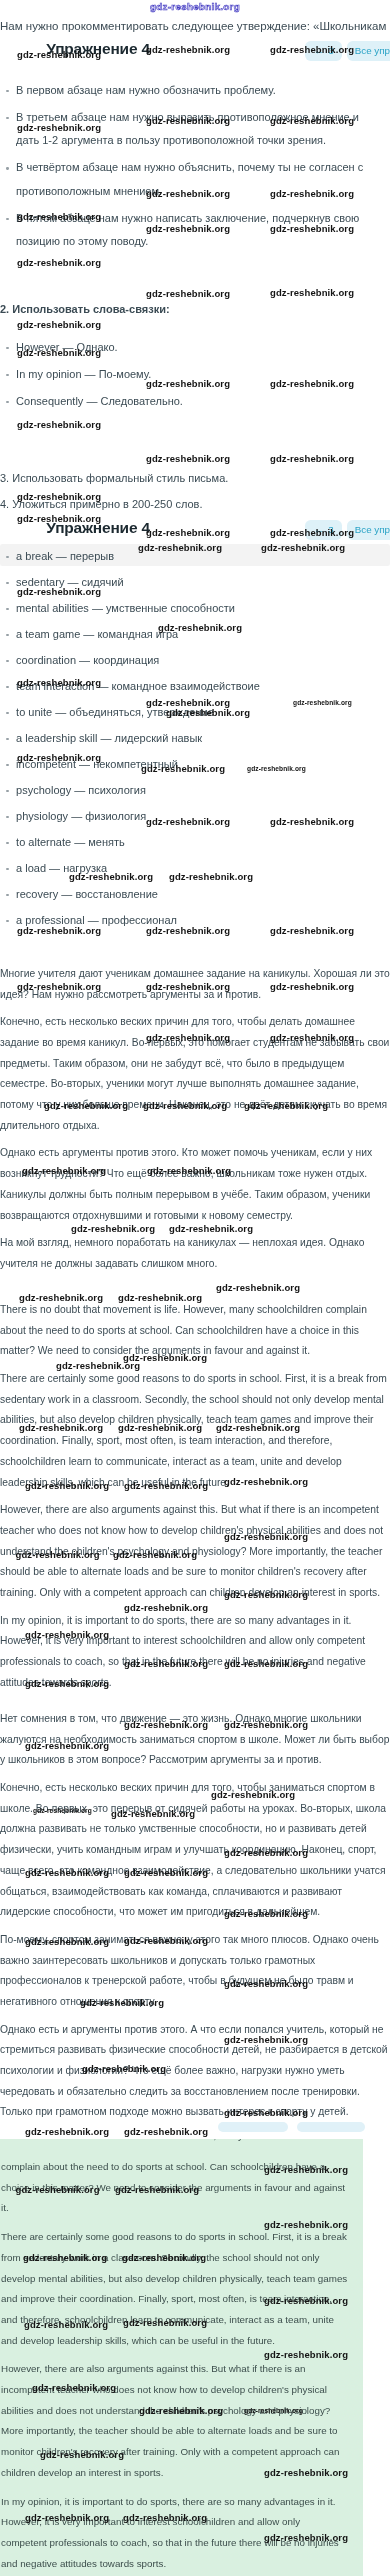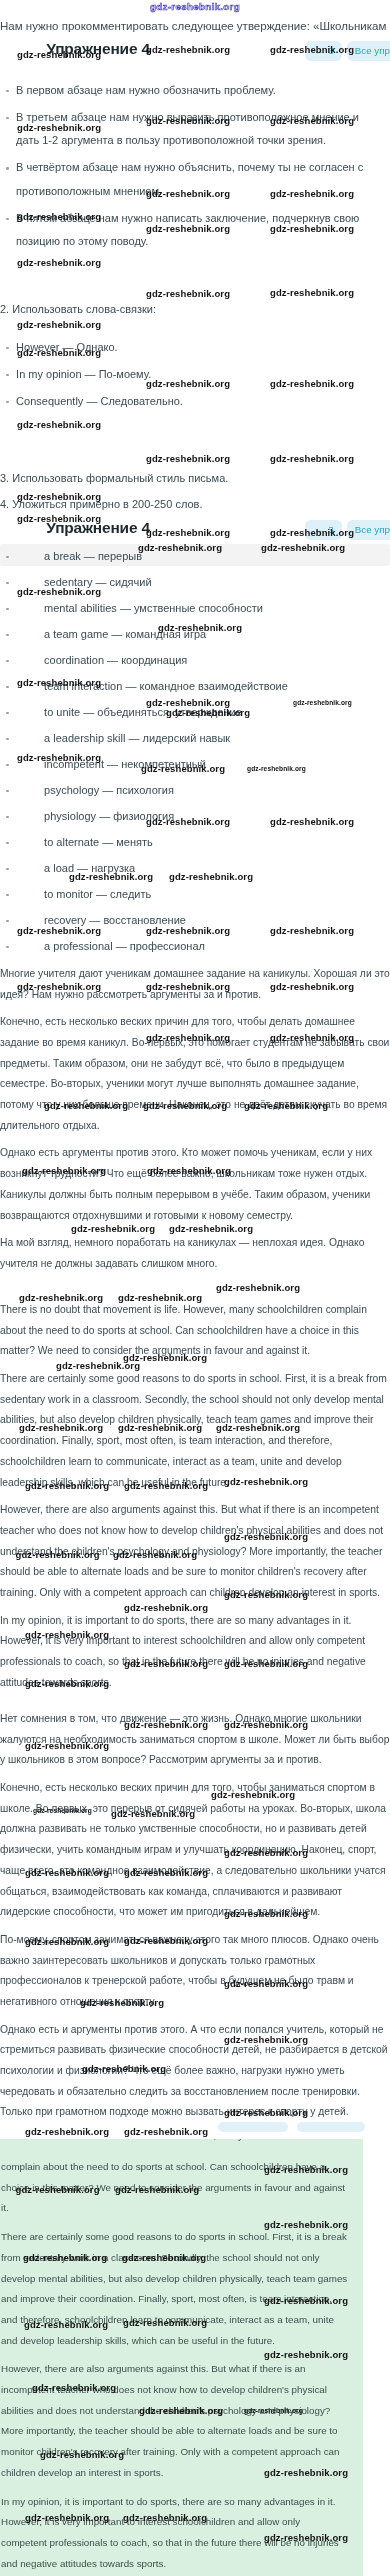--- a/index.html
+++ b/index.html
@@ -29,21 +29,21 @@
   .pill{
     background:#def1f8;color:#2ba3c6;border-radius:5.7px;height:19.5px;
     display:flex;align-items:center;justify-content:center;font-size:9.8px;cursor:pointer;
   }
   .pill-back{width:37px;gap:4px;}
   .pill-all{width:90px;}
   .arrow{font-size:10.3px;line-height:1;}
   
   .bullet-item{display:flex;align-items:flex-start;margin-bottom:3.4px;font-size:11px;line-height:23.5px;color:#3b4b54;width:376px;}
   .dot{flex:0 0 2.3px;width:2.3px;height:2.3px;border-radius:50%;background:#97a0a6;margin:11px 7.5px 0 6.3px;}
-  .vocab-item{display:flex;align-items:flex-start;height:26px;font-size:11px;line-height:16.6px;color:#3b4b54;gap:28px;}
+  .vocab-item{display:flex;align-items:flex-start;height:26px;font-size:11px;line-height:16.6px;color:#3b4b54;}
   .vocab-item .dot{margin-top:7.5px;}
   .numbered{font-size:11px;color:#3b4b54;white-space:nowrap;}
   
   .para{margin:0 0 6.9px 0;font-size:10.3px;line-height:20.7px;color:#3b4b54;}
   
   .band{position:absolute;left:0;top:544px;width:390px;height:22px;background:#e9e9e9;opacity:.55;border-radius:2.3px;z-index:0;}
   
   .fade-pill{position:absolute;height:10.3px;border-radius:5.2px;background:#e0f1f8;z-index:1;}
   
   .green-panel{
@@ -86,21 +86,21 @@
     <div class="bullet-item">
     <span class="dot"></span>
     <span class="btext">В четвёртом абзаце нам нужно объяснить, почему ты не согласен с противоположным мнением.</span>
   </div>
     <div class="bullet-item">
     <span class="dot"></span>
     <span class="btext">В пятом абзаце нам нужно написать заключение, подчеркнув свою позицию по этому поводу.</span>
   </div>
   </div>
 
-<div class="abs numbered" style="top:303px;">2. Использовать слова-связки:</div>
+<div class="abs numbered" style="top:303px;font-weight:bold;">2. Использовать слова-связки:</div>
 
 <div class="abs" style="top:336px;">
     <div class="bullet-item">
     <span class="dot"></span>
     <span class="btext">However — Однако.</span>
   </div>
     <div class="bullet-item">
     <span class="dot"></span>
     <span class="btext">In my opinion — По-моему.</span>
   </div>
@@ -171,24 +171,20 @@
     <span class="dot"></span>
     <span class="btext">physiology — физиология</span>
   </div>
     <div class="vocab-item">
     <span class="dot"></span>
     <span class="btext">to alternate — менять</span>
   </div>
     <div class="vocab-item">
     <span class="dot"></span>
     <span class="btext">a load — нагрузка</span>
-  </div>
-    <div class="vocab-item">
-    <span class="dot"></span>
-    <span class="btext">to monitor — следить</span>
   </div>
     <div class="vocab-item">
     <span class="dot"></span>
     <span class="btext">recovery — восстановление</span>
   </div>
     <div class="vocab-item">
     <span class="dot"></span>
     <span class="btext">a professional — профессионал</span>
   </div>
   </div>

